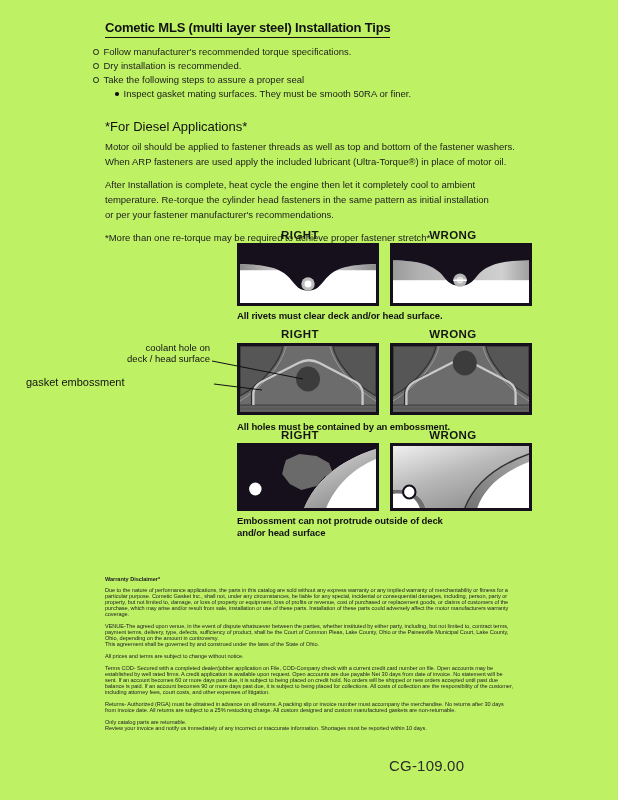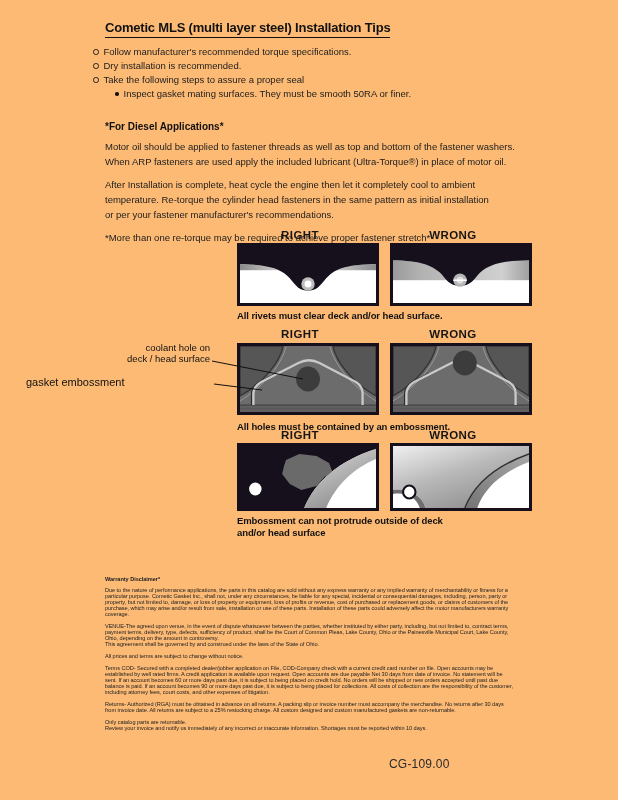--- a/index.html
+++ b/index.html
@@ -1,33 +1,33 @@
 <!DOCTYPE html>
 <html><head>
 <meta charset="utf-8">
 <style>
   html,body{margin:0;padding:0;background:#ffffff;}
   .page{
-    position:relative;width:618px;height:800px;background:#fdba74;overflow:hidden;
+    position:relative;width:618px;height:800px;background:#bef264;overflow:hidden;
     font-family:"Liberation Sans", sans-serif;color:#1c1c1c;
   }
   
   .title{
     position:absolute;left:105px;top:20px;display:inline-block;
     font-size:13px;font-weight:bold;letter-spacing:-0.2px;color:#111;
     border-bottom:1.5px solid #111;padding-bottom:2px;white-space:nowrap;
   }
   .tips{position:absolute;left:93px;top:45px;font-size:9.5px;line-height:14px;white-space:nowrap;text-align:right;}
   .b-line{display:flex;align-items:center;}
   .b-marker{width:3.5px;height:3.5px;border:1px solid #222;border-radius:50%;margin:0 5px 0 0;flex:0 0 auto;}
   .sb-line{display:flex;align-items:center;margin-left:22px;}
   .sb-marker{width:3.5px;height:3.5px;background:#111;border-radius:50%;margin:0 5px 0 0;flex:0 0 auto;}
   
   .diesel{position:absolute;left:105px;top:119px;width:470px;font-size:9.5px;line-height:15px;}
-  .diesel h2{font-size:10px;font-weight:bold;margin:0 0 5px 0;color:#111;}
+  .diesel h2{font-size:13px;font-weight:normal;margin:0 0 5px 0;color:#111;}
   .diesel p{margin:4px 0 8px 0;white-space:pre-line;}
   
   .fig{position:absolute;}
   .fig1{left:237px;top:229px;width:300px;}
   .fig3{left:237px;top:429px;width:300px;}
   .rw-row{display:flex;gap:11px;margin:0 0 2px 0;}
   .rw{width:142px;text-align:center;font-size:11.5px;font-weight:bold;letter-spacing:.4px;color:#151515;transform:translateX(-8px);}
   .box-row{display:flex;gap:11px;}
   svg.dbox{display:block;border:3px solid #16101c;background:#fff;width:136px;}
   .h57{height:57px;} .h66{height:66px;} .h62{height:62px;}
@@ -39,21 +39,21 @@
   .fig2-caption{position:absolute;left:237px;top:89px;}
   .fig2-side1{position:absolute;left:30px;top:14px;width:180px;text-align:right;font-size:9.5px;line-height:11px;color:#111;}
   .fig2-side2{position:absolute;left:26px;top:49px;width:182px;text-align:left;font-size:11px;line-height:11px;color:#111;}
   .fig2-lines-wrap{position:absolute;left:205px;top:27px;width:112px;height:45px;z-index:5;pointer-events:none;}
   
   .warranty{position:absolute;left:105px;top:576px;width:409px;font-size:5.6px;line-height:6px;letter-spacing:-0.05px;color:#222;}
   .warranty .w-head{font-weight:bold;margin:0 0 5px 0;}
   .warranty p{margin:0 0 6px 0;}
   .warranty p.tight{margin:0;}
   
-  .pagenum{position:absolute;left:389px;top:757px;font-size:12px;color:#2a2a2a;letter-spacing:.2px;text-align:right;}
+  .pagenum{position:absolute;left:389px;top:757px;font-size:15px;color:#2a2a2a;letter-spacing:.2px;text-align:right;}
 </style>
 </head>
 <body>
 
 <div class="page">
 
   <div class="title">Cometic MLS (multi layer steel) Installation Tips</div>
 
   <div class="tips">
     <div class="b-line">

